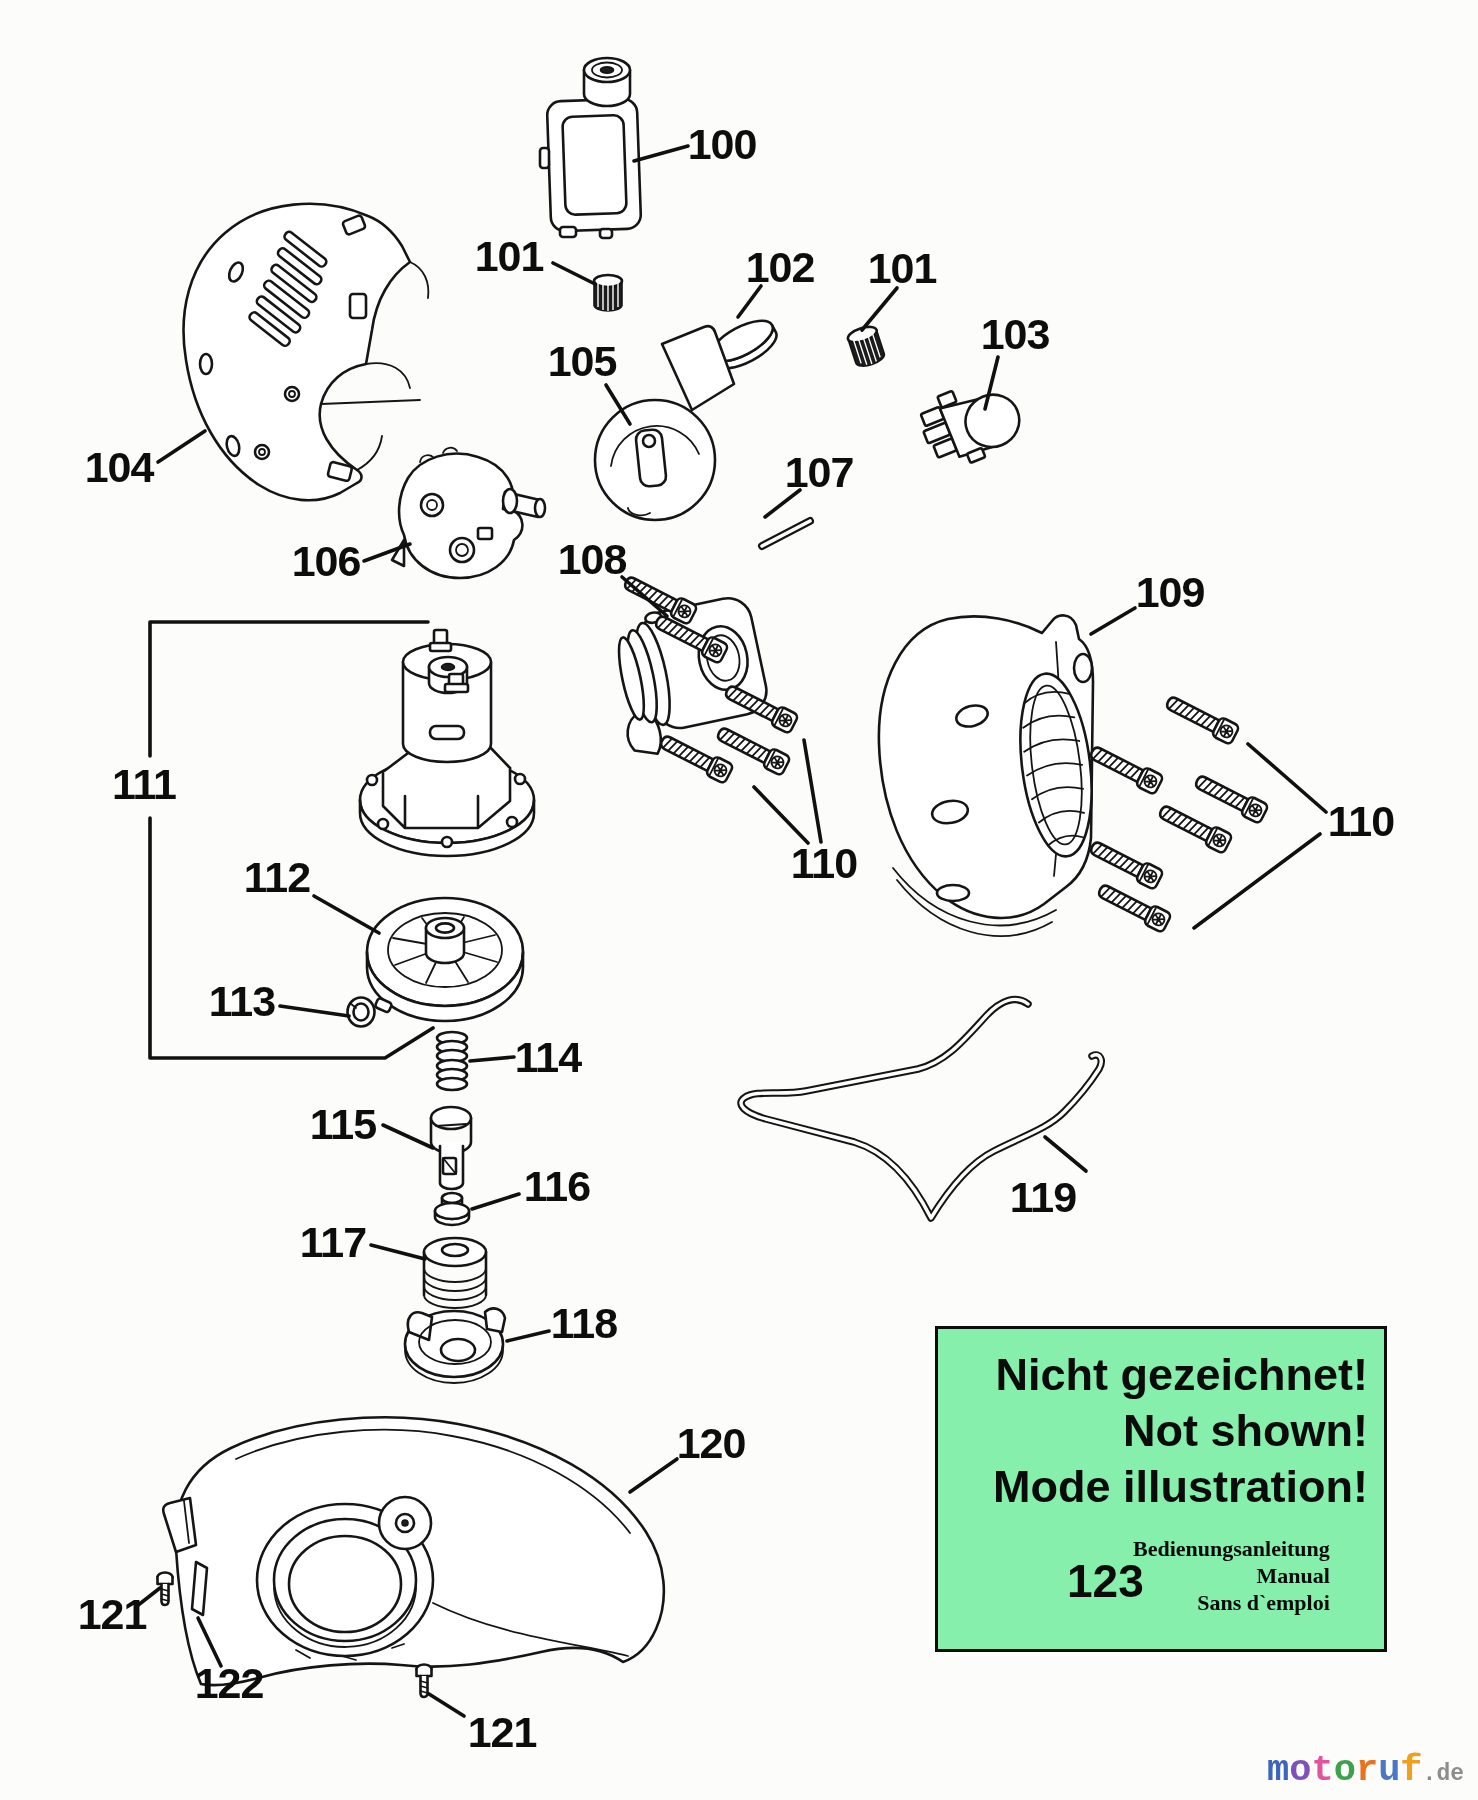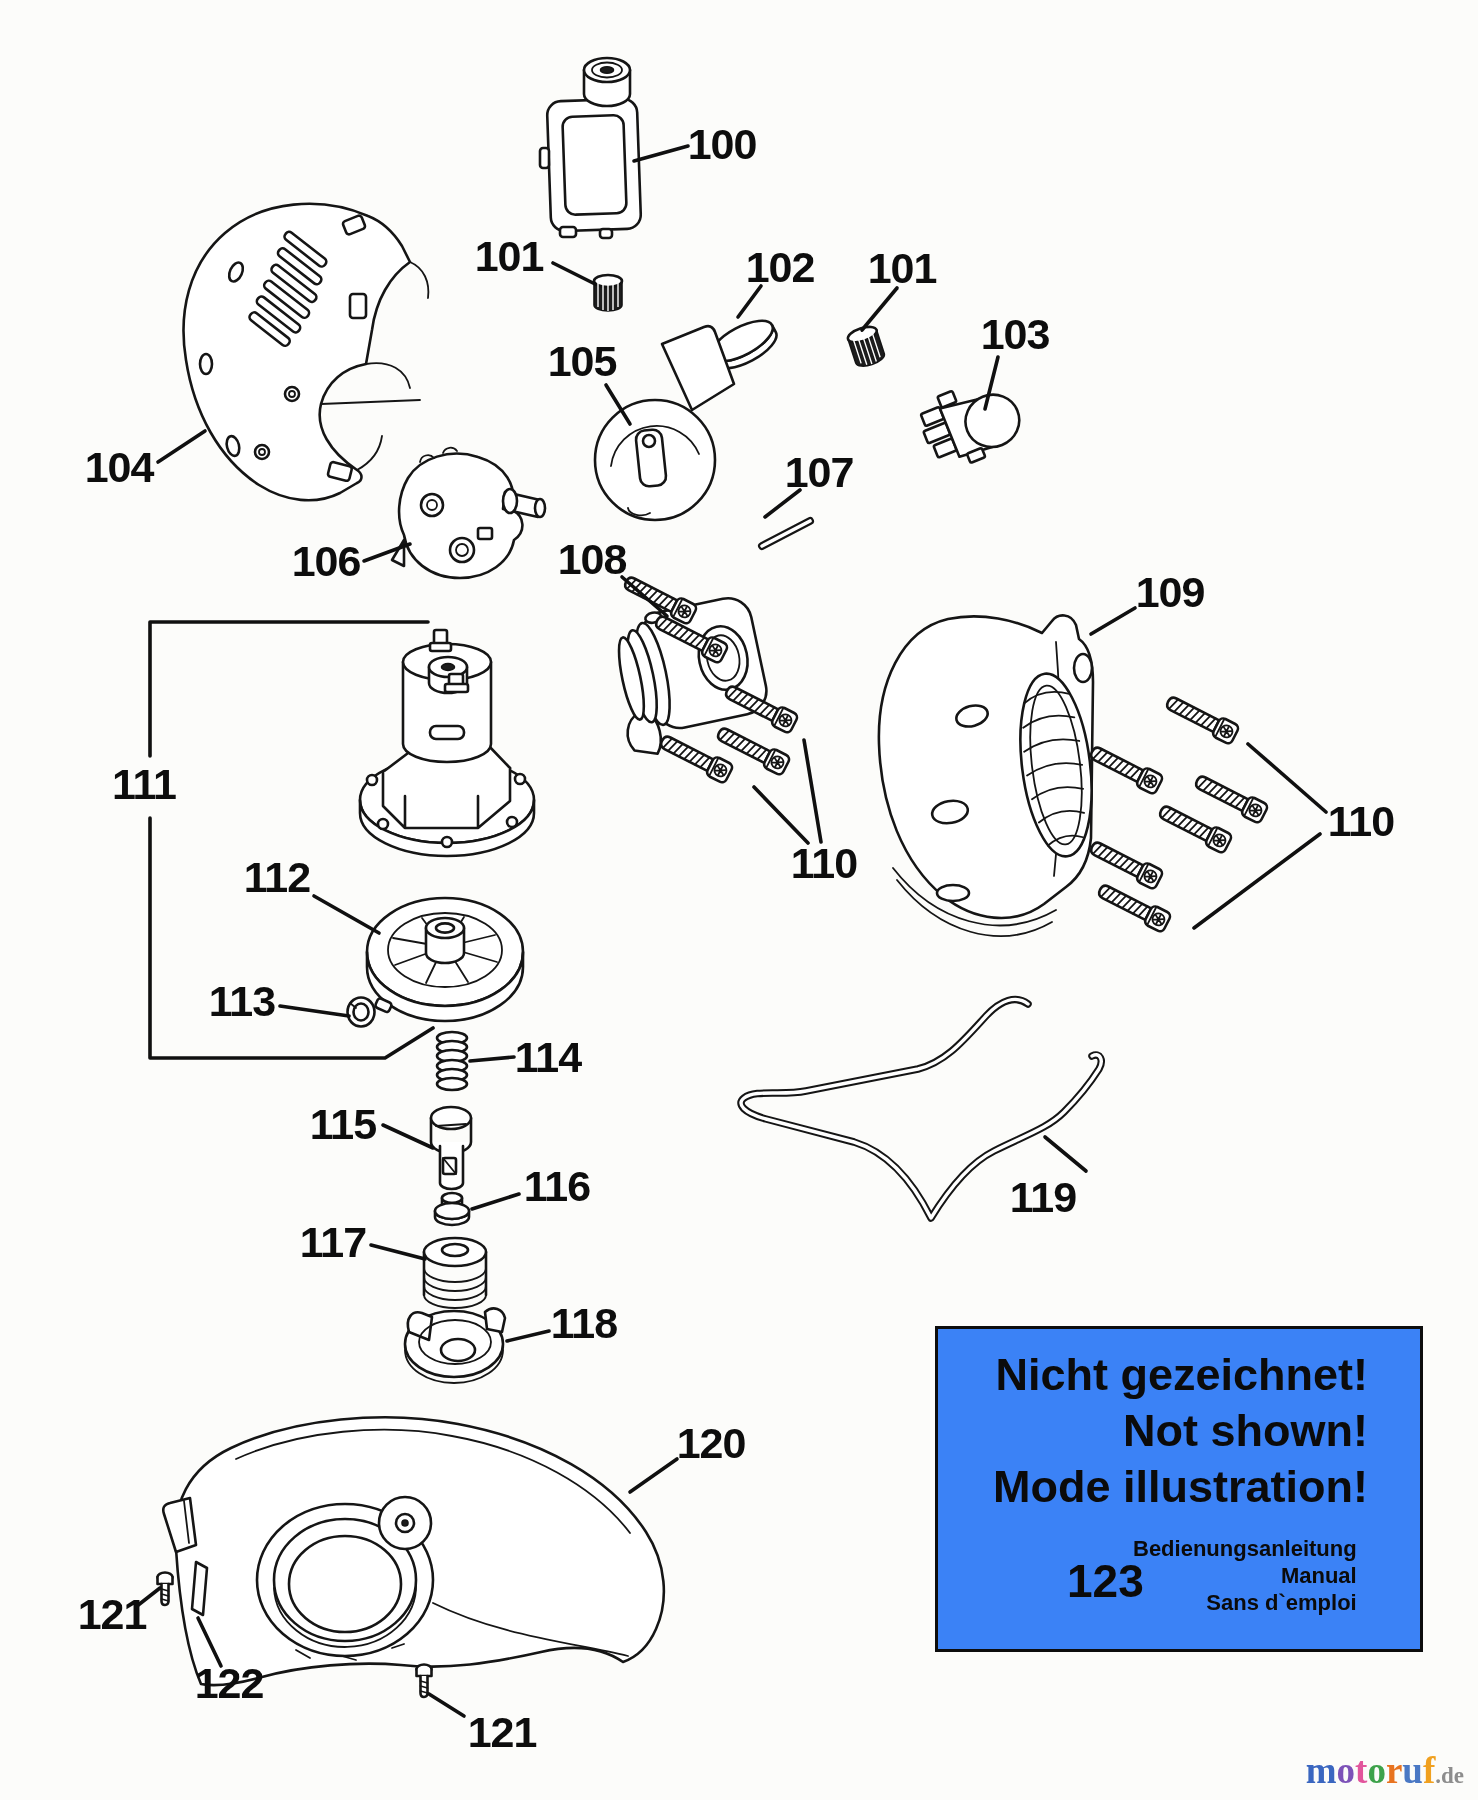--- a/index.html
+++ b/index.html
@@ -5,30 +5,30 @@
   html,body{margin:0;padding:0;background:#e8e8e8;}
   .stage{position:relative;width:1478px;height:1800px;background:#fcfcfa;overflow:hidden;
          font-family:"Liberation Sans",sans-serif;text-align:right;}
   svg{position:absolute;left:0;top:0;}
   .part{fill:#ffffff;stroke:#151515;stroke-width:2.6;stroke-linejoin:round;stroke-linecap:round;}
   .thin{fill:none;stroke:#151515;stroke-width:1.8;stroke-linejoin:round;stroke-linecap:round;}
   .dark{fill:#1d1d1d;stroke:#151515;stroke-width:1.6;}
   .leader{stroke:#101010;stroke-width:3.6;stroke-linecap:round;}
   text.callout{font:bold 43px "Liberation Sans",sans-serif;fill:#0d0d0d;
                text-anchor:middle;dominant-baseline:central;letter-spacing:-1px;}
-  .notebox{position:absolute;left:935px;top:1326px;width:488px;height:326px;
-           border:3px solid #0d0d0d;background:#3b82f6;box-sizing:border-box;}
+  .notebox{position:absolute;left:935px;top:1326px;width:452px;height:326px;
+           border:3px solid #0d0d0d;background:#86efac;box-sizing:border-box;}
   .notebox .headline{position:absolute;left:55px;top:18px;font-weight:bold;font-size:45px;
                      line-height:56px;color:#0b0b0b;white-space:nowrap;}
   .notebox .itemnum{position:absolute;left:93px;top:225px;font-weight:bold;font-size:46px;color:#0b0b0b;margin-left:36px;}
   .notebox .itemdesc{position:absolute;left:195px;top:206px;font-weight:bold;font-size:22px;
-                     line-height:27px;color:#0b0b0b;white-space:nowrap;}
+                     line-height:27px;color:#0b0b0b;white-space:nowrap;font-family:Liberation Serif, serif;}
   .partnumber{position:absolute;right:46px;top:1702px;font-weight:bold;font-size:65px;
               letter-spacing:-1px;color:#080808;}
-  .watermark{position:absolute;right:14px;top:1752px;font-family:Liberation Serif, serif;
+  .watermark{position:absolute;right:14px;top:1752px;font-family:Liberation Mono, monospace;
              font-weight:bold;font-size:37px;line-height:37px;white-space:nowrap;}
   .watermark .suffix{font-size:23px;}
 </style>
 </head>
 <body>
 
 <div class="stage">
 
 <svg width="1478" height="1800" viewBox="0 0 1478 1800">
 

